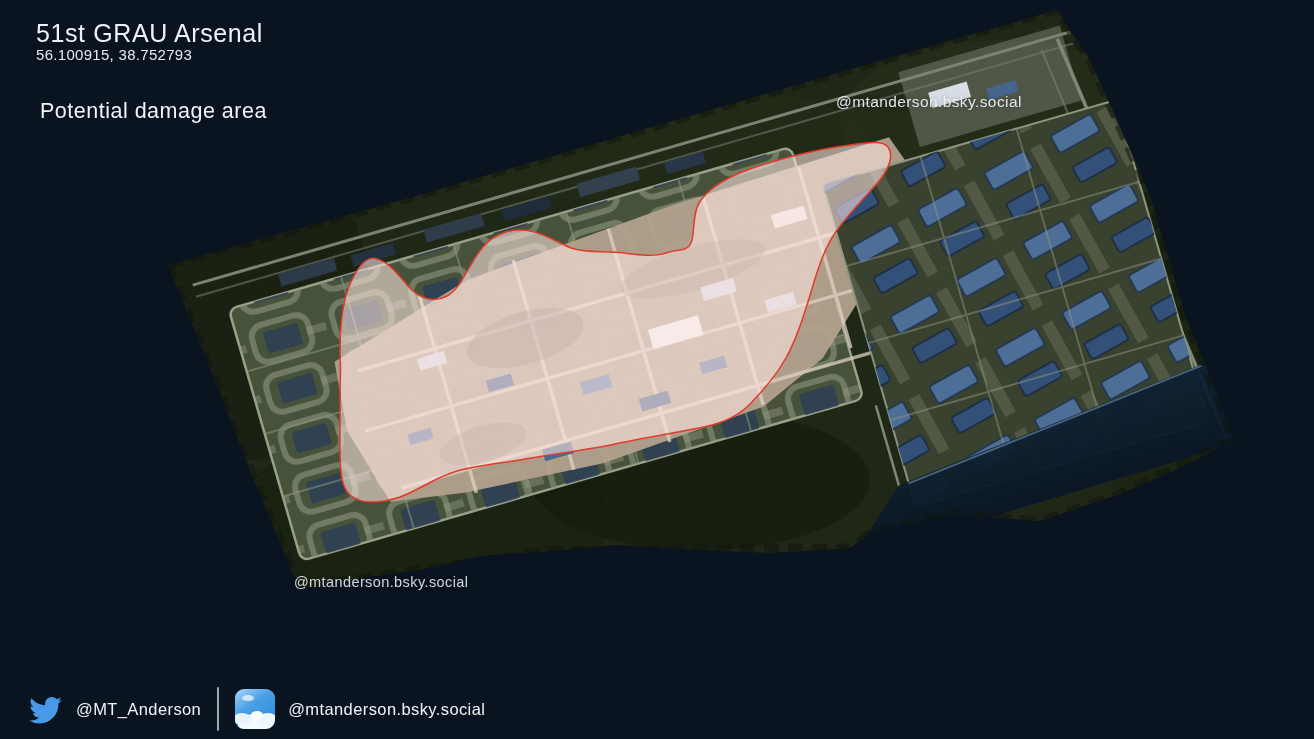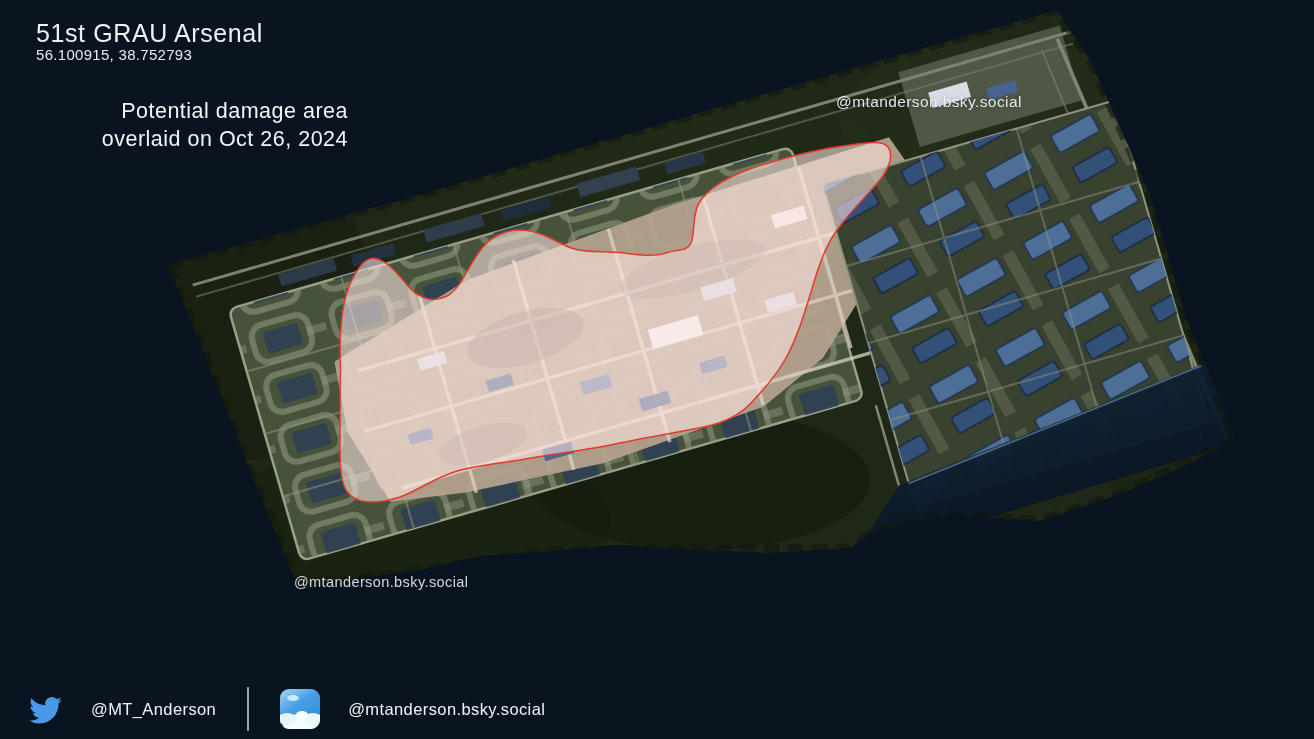--- a/index.html
+++ b/index.html
@@ -11,28 +11,28 @@
   .abs{position:absolute;}
   #map-svg{position:absolute;left:0;top:0;}
   .title{
     left:36px;top:19px;font-size:25px;letter-spacing:.6px;
     color:#eef2f6;font-weight:400;
   }
   .coords{
     left:36px;top:46px;font-size:15px;letter-spacing:.3px;color:#e7ebef;
   }
   .caption{
-    left:40px;top:98px;width:308px;text-align:right;
+    left:40px;top:98px;width:308px;text-align:left;
     font-size:21.5px;line-height:27.5px;letter-spacing:.5px;color:#f2f5f7;
   }
   .wm{color:rgba(242,244,248,.92);letter-spacing:.4px;text-shadow:0 0 4px rgba(10,20,32,.35);}
   .wm-top{left:836px;top:93px;font-size:15.5px;}
   .wm-bottom{left:294px;top:574px;font-size:14.5px;color:rgba(238,240,244,.88);}
   .footer{
-    left:28px;top:686px;height:46px;display:flex;align-items:center;gap:28px;
+    left:28px;top:686px;height:46px;display:flex;align-items:center;gap:13px;
   }
   .handle{font-size:16.5px;color:#f2f4f6;letter-spacing:.4px;}
   .divider{width:2px;height:44px;background:#b9c1c8;opacity:.85;border-radius:1px;margin:0 3px;}
   .bsky-wrap{width:40px;height:40px;border-radius:9px;overflow:hidden;display:block;}
 </style>
 </head>
 <body>
 
 <svg id="map-svg" width="1314" height="739" viewBox="0 0 1314 739" aria-hidden="true">
   <defs>
@@ -138,21 +138,20 @@
            C674,433 644,438 615,444 C587,450 559,453 531,458
            C504,463 479,465 457,471 C436,477 419,490 400,497
            C382,503 361,505 350,495 C341,487 340,470 340,446
            C340,420 340,394 340.5,368 Z" fill="#ffe7e3" fill-opacity="0.58" stroke="#e13b2e" stroke-width="1.5"></path>
 </svg>
 
 <div class="abs title">51st GRAU Arsenal</div>
 <div class="abs coords">56.100915, 38.752793</div>
 <div class="abs caption">
   <div>Potential damage area</div>
-  <div>overlaid on Oct 26, 2024</div>
 </div>
 
 <div class="abs wm wm-top">@mtanderson.bsky.social</div>
 <div class="abs wm wm-bottom">@mtanderson.bsky.social</div>
 
 <div class="abs footer">
   <span style="display:block;width:35px;height:30px;">
     <svg width="35" height="30" viewBox="0 0 34 30" aria-hidden="true">
       <path fill="#4a99e9" d="M33.3 6.1c-1.2.54-2.5.9-3.86 1.06a6.7 6.7 0 0 0 2.95-3.7 13.4 13.4 0 0 1-4.25 1.63A6.68 6.68 0 0 0 16.6 9.67c0 .52.06 1.03.17 1.52C11.22 10.91 6.3 8.25 3.01 4.21a6.65 6.65 0 0 0-.9 3.36c0 2.31 1.18 4.35 2.97 5.55a6.65 6.65 0 0 1-3.02-.84v.09c0 3.23 2.3 5.93 5.35 6.54a6.7 6.7 0 0 1-3.01.11 6.68 6.68 0 0 0 6.24 4.64A13.4 13.4 0 0 1 .66 26.4a18.9 18.9 0 0 0 10.23 3c12.28 0 19-10.17 19-18.99l-.02-.86a13.6 13.6 0 0 0 3.43-3.45z"></path>
     </svg>

